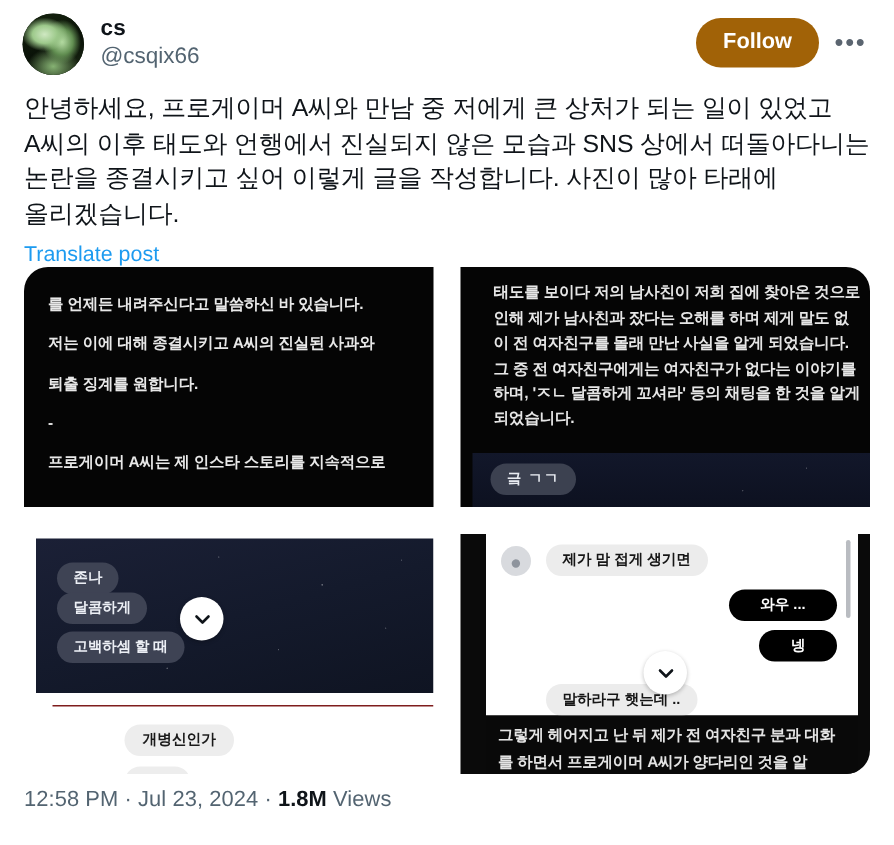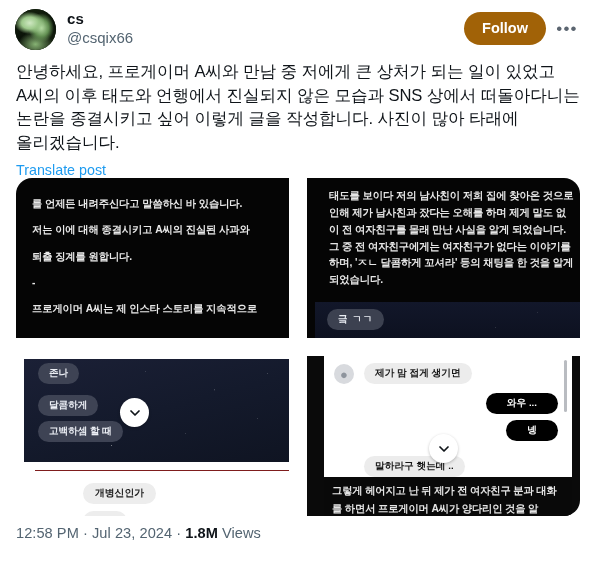--- a/index.html
+++ b/index.html
@@ -186,21 +186,21 @@
     position: absolute;
     left: 14px;
     background: #3e4354;
     color: #eceff5;
     font-size: 9.6px;
     font-weight: 700;
     padding: 4px 11px;
     border-radius: 13px;
     white-space: nowrap;
   }
-  .c3-b1 { top: 4px; text-align: center; }
+  .c3-b1 { top: 16px; text-align: center; }
   .c3-b2 { top: 36px; }
   .c3-b3 { top: 62px; }
   .c3-white {
     position: absolute;
     left: 19px; right: 0; bottom: 0; top: 114px;
     background: #ffffff;
     border-top: 1px solid #7f1d1d;
   }
   .c3-wbub {
     position: absolute;

